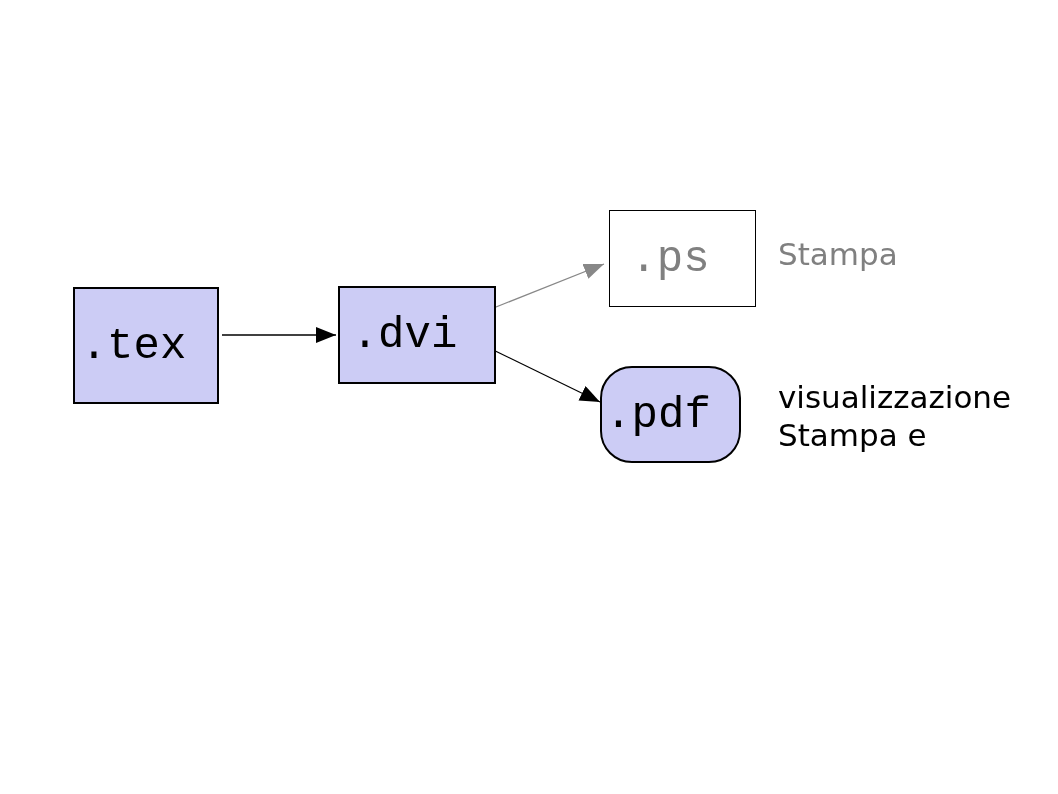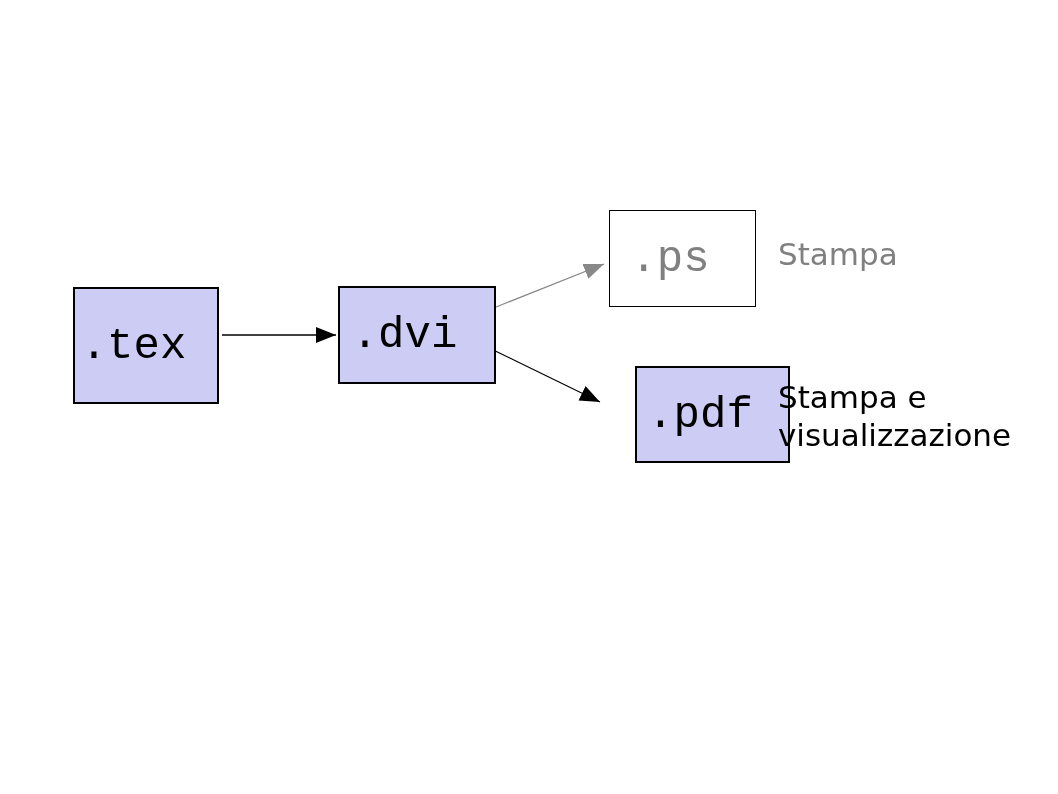--- a/index.html
+++ b/index.html
@@ -31,21 +31,21 @@
     font-size: 44px;
     display: flex;
     align-items: center;
     justify-content: center;
     padding-right: 25px;
   }
   #node-tex { left: 73px;  top: 287px; width: 146px; height: 117px; }
   #node-dvi { left: 338px; top: 286px; width: 158px; height: 98px; }
   #node-ps  { left: 609px; top: 210px; width: 147px; height: 97px;
               background: #ffffff; border-width: 1px; color: #808080; }
-  #node-pdf { left: 635px; top: 366px; width: 155px; height: 97px; }
+  #node-pdf { left: 600px; top: 366px; width: 141px; height: 97px; border-radius: 32px; }
   .annotation {
     position: absolute;
     font-size: 31px;
     color: #000000;
     white-space: nowrap;
   }
   #label-ps  { left: 778px; top: 236px; line-height: 36px; color: #808080; }
   #label-pdf { left: 778px; top: 378px; line-height: 38px; }
   .annotation .line { display: block; }
 </style>
@@ -80,15 +80,15 @@
 
 <div class="node" id="node-pdf">
   <span>.pdf</span>
 </div>
 
 <div class="annotation" id="label-ps">
   <span class="line">Stampa</span>
 </div>
 
 <div class="annotation" id="label-pdf">
+  <span class="line">visualizzazione</span>
   <span class="line">Stampa e</span>
-  <span class="line">visualizzazione</span>
 </div>
 
 </body></html>

